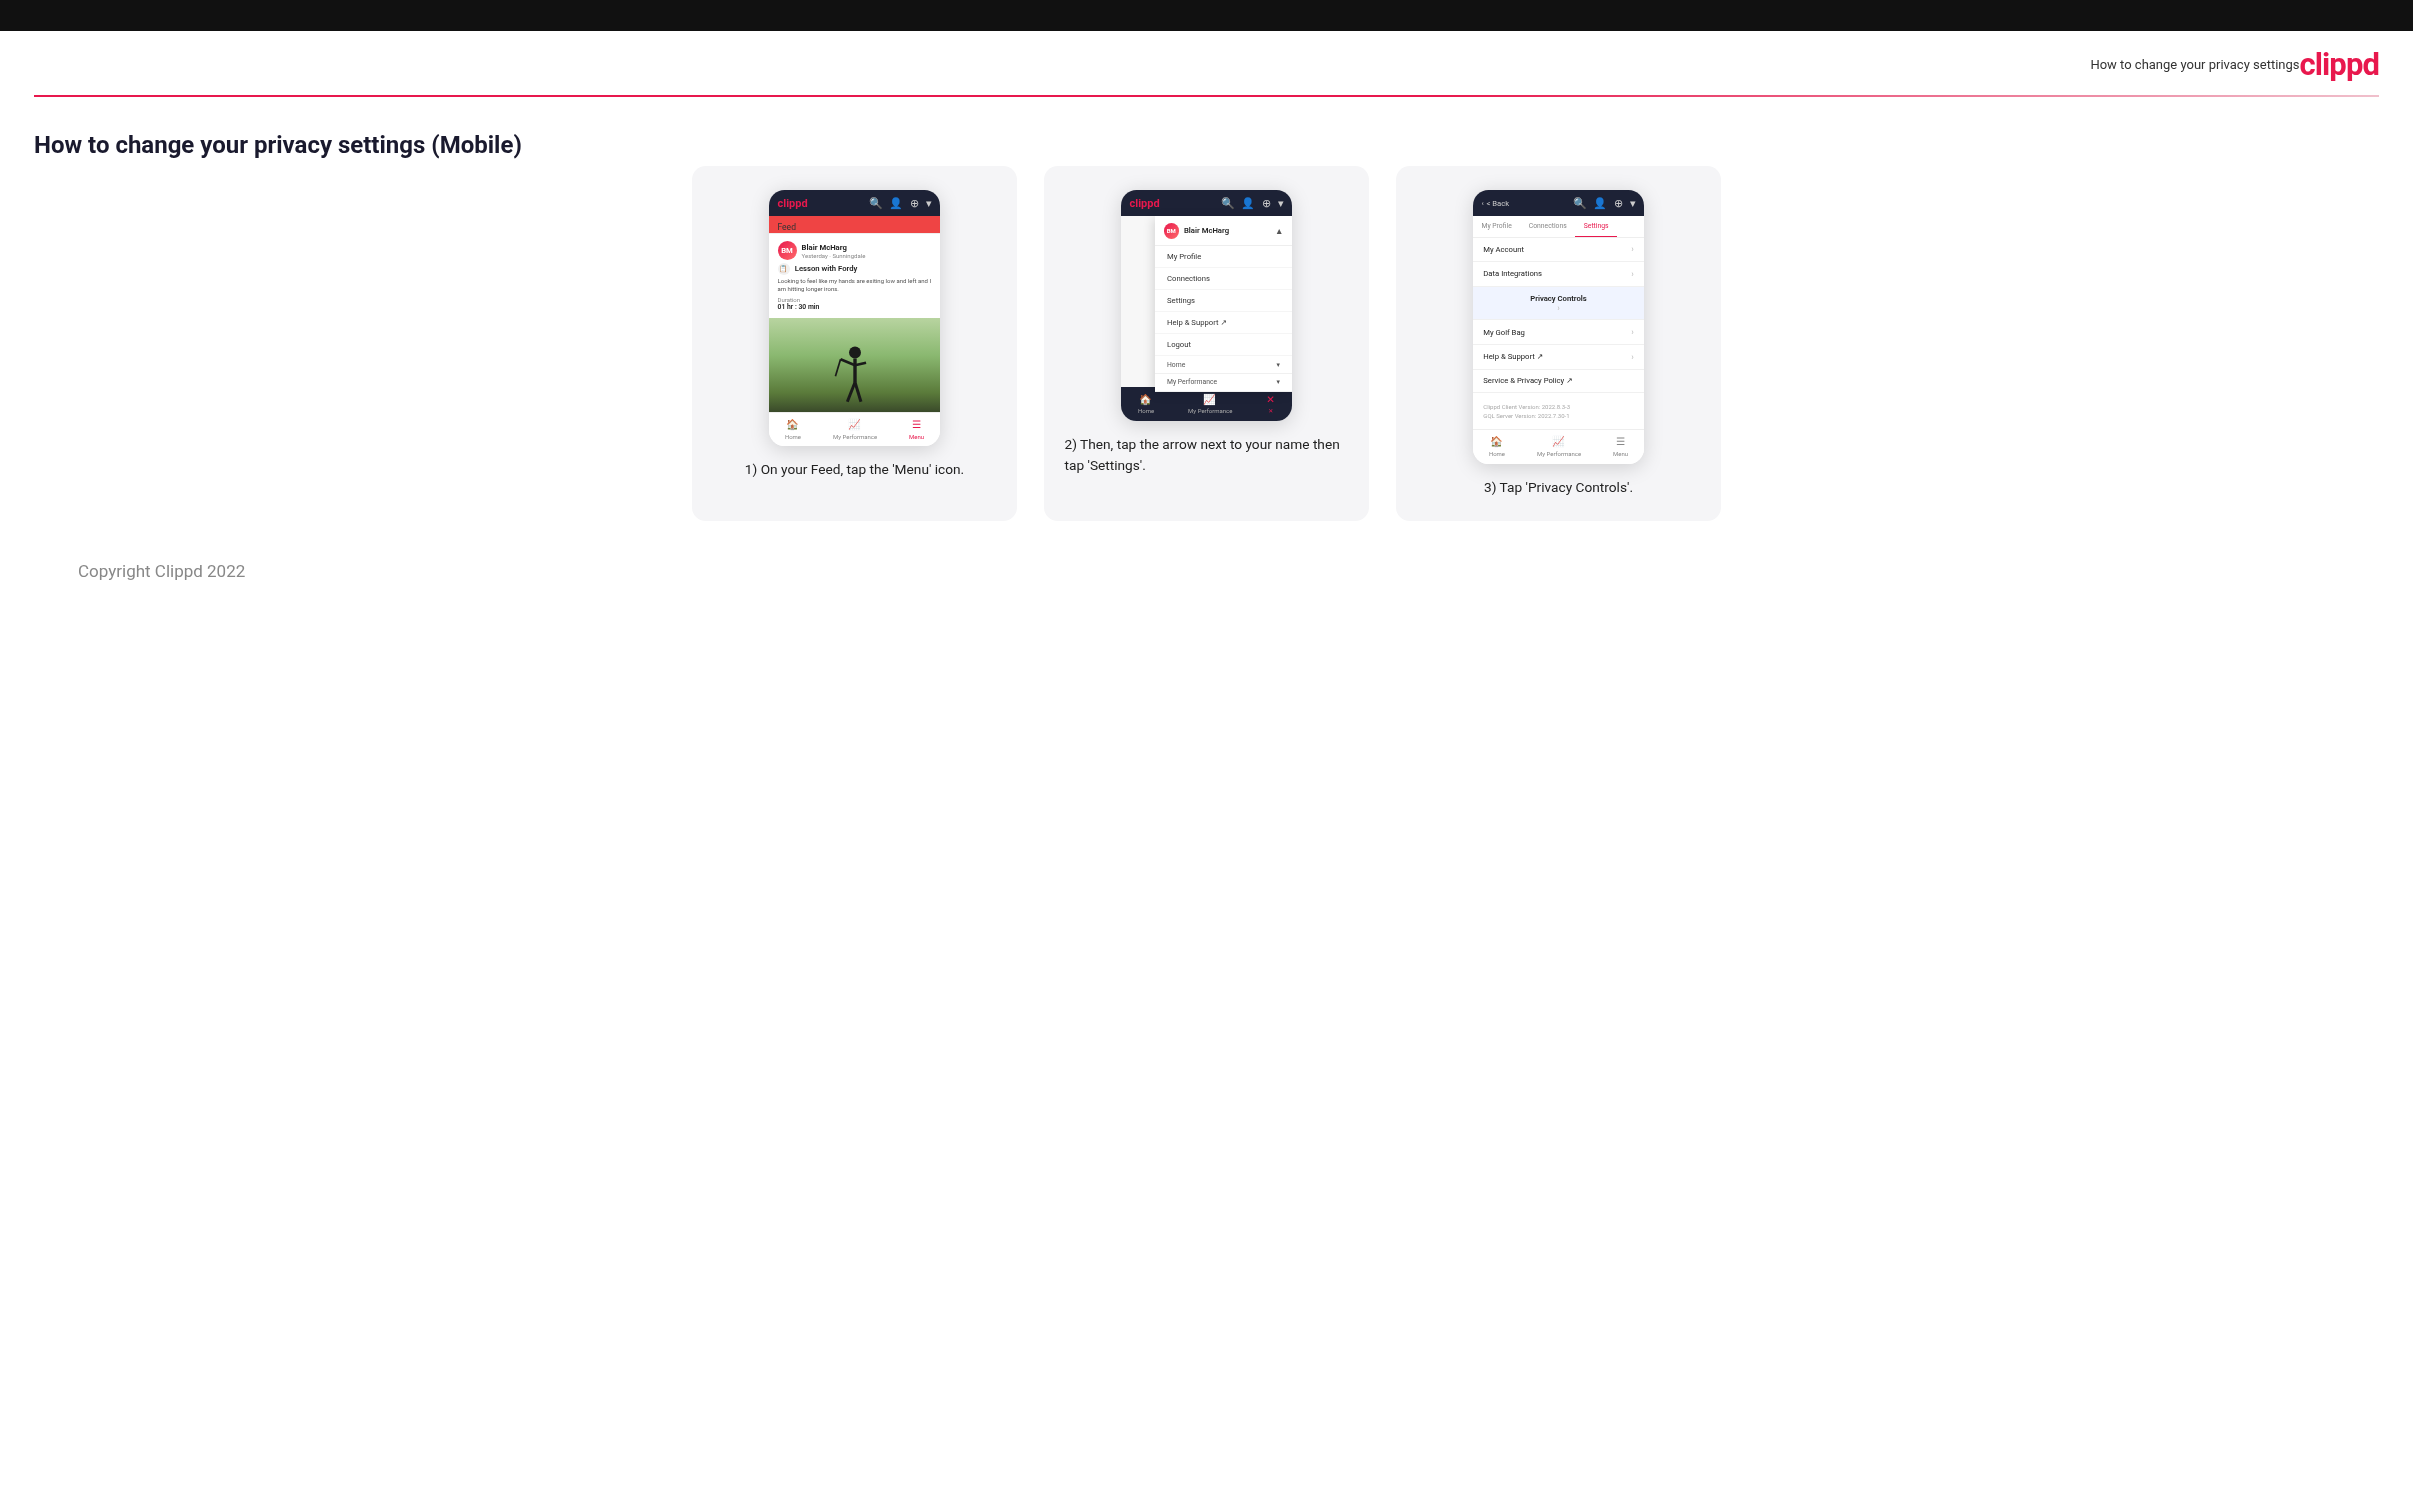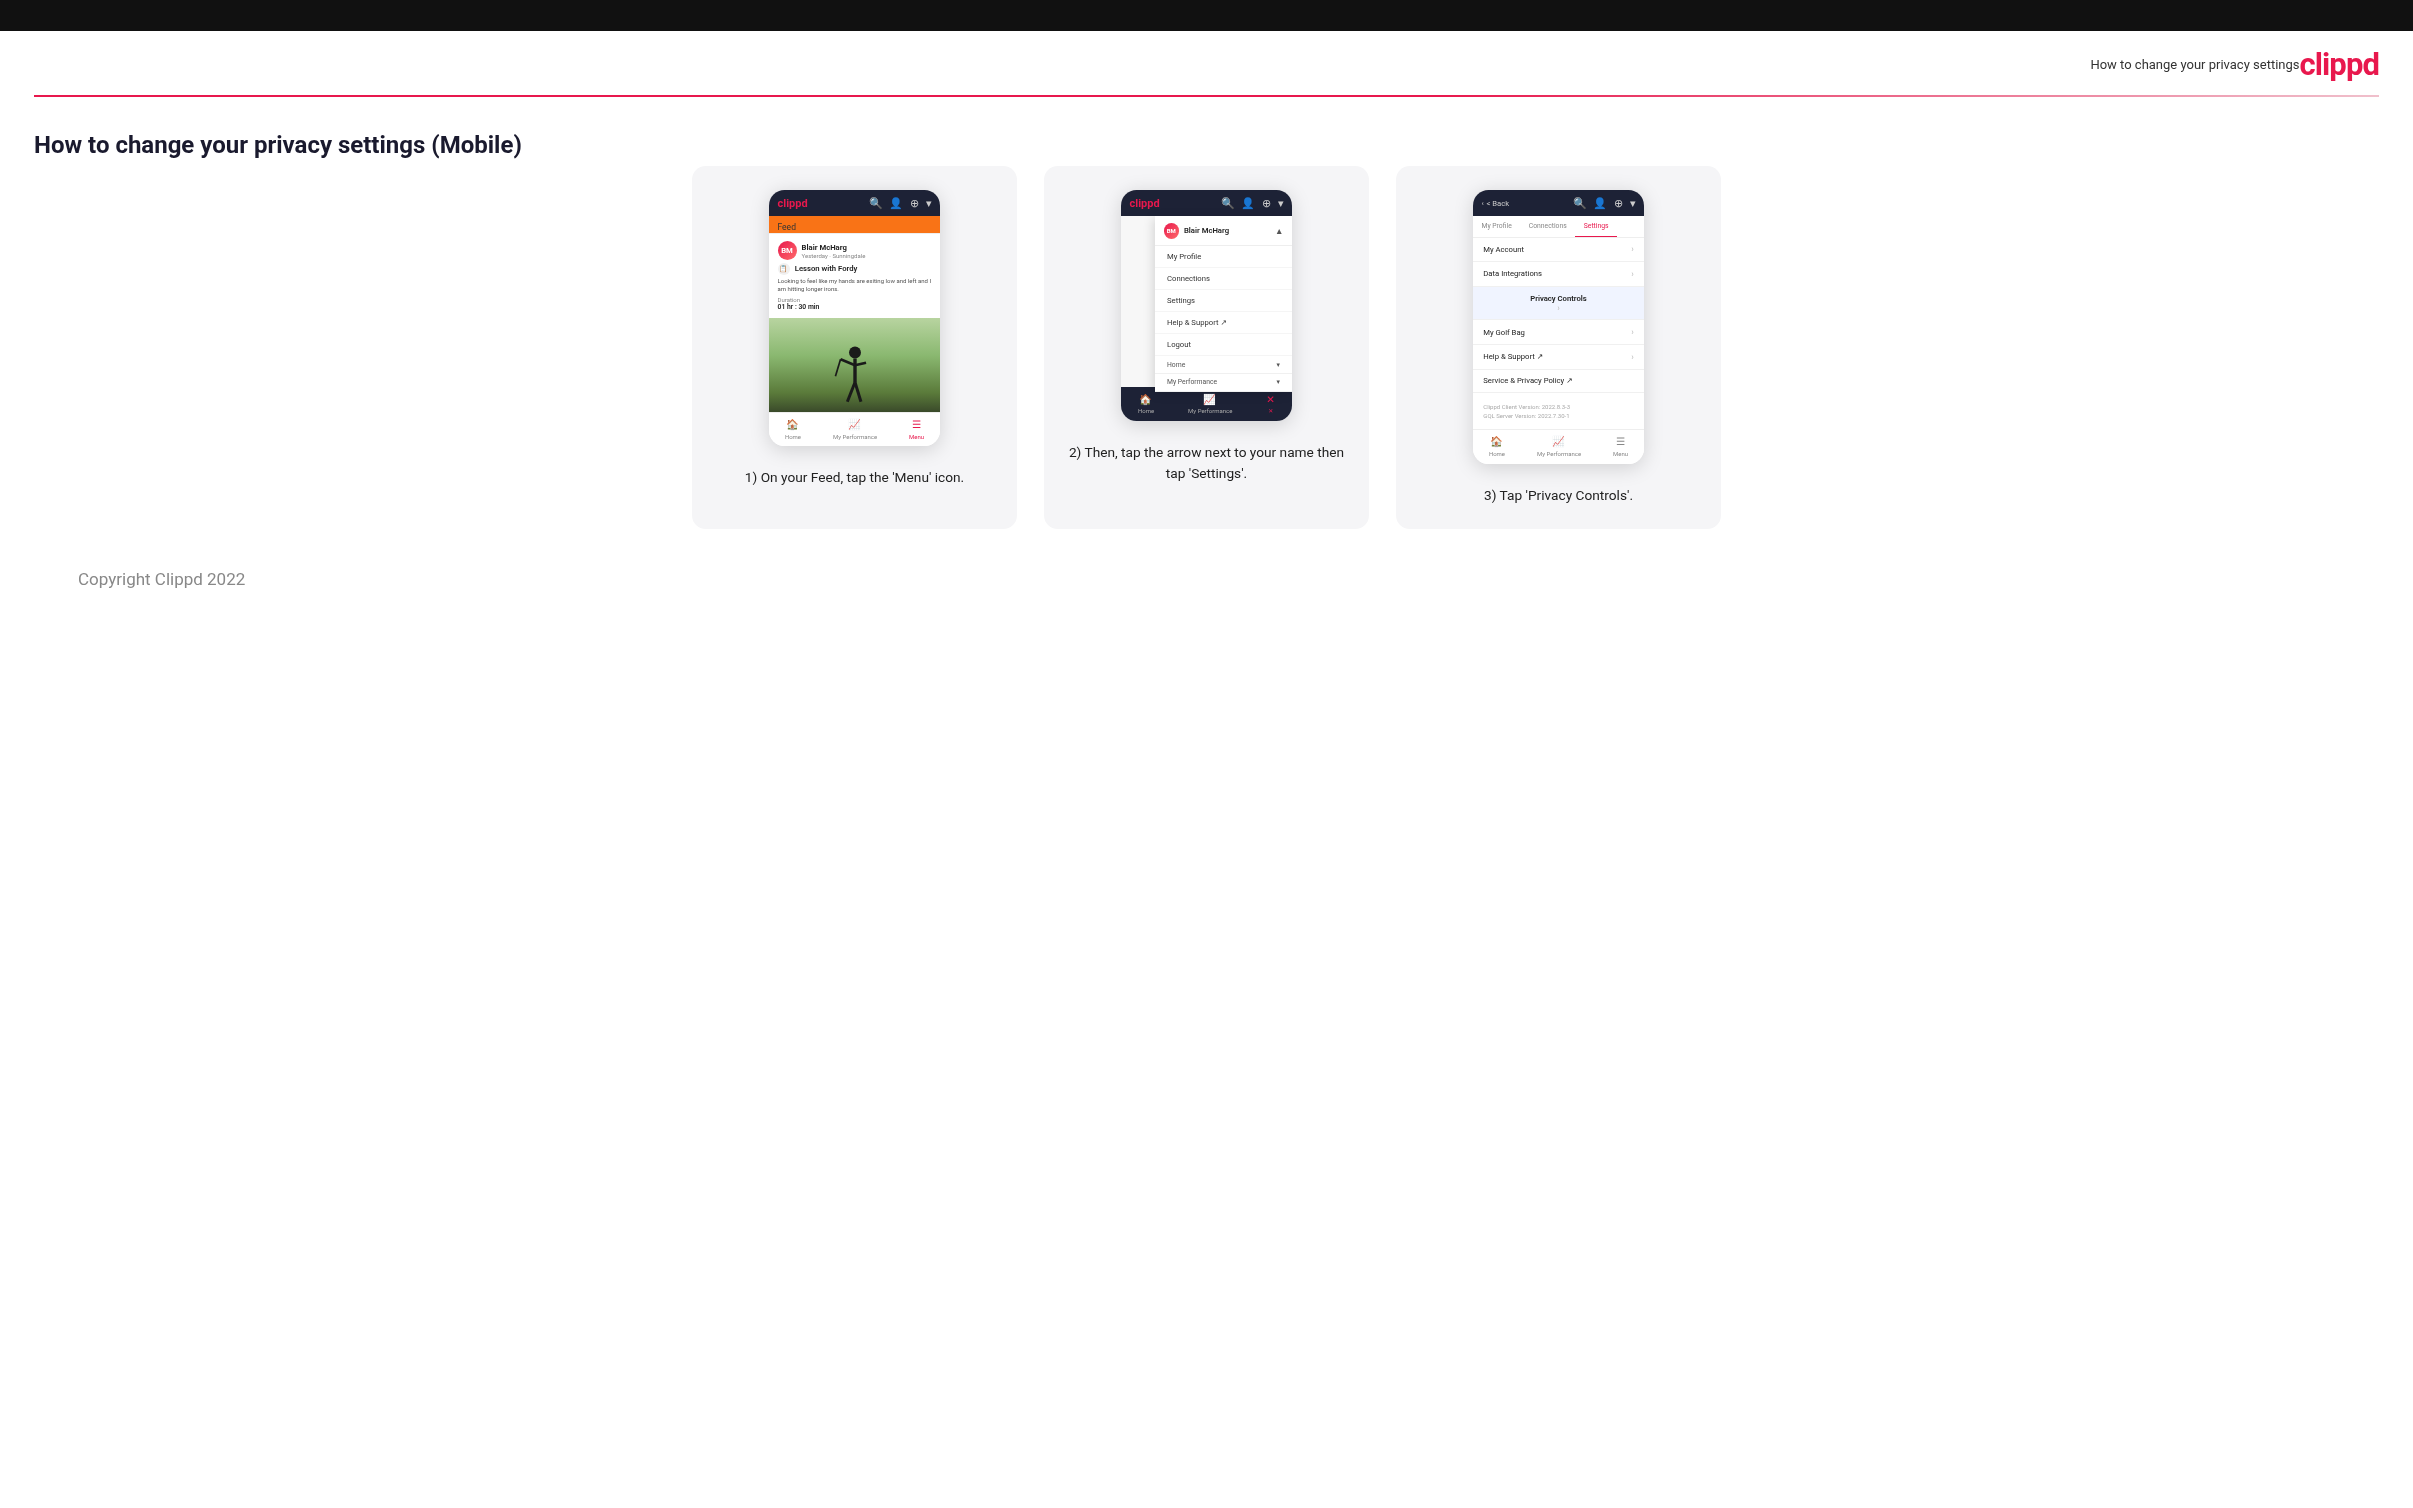--- a/index.html
+++ b/index.html
@@ -72,22 +72,22 @@
       flex: 1;
       max-width: 325px;
       display: flex;
       flex-direction: column;
       align-items: center;
     }
 
     .step-caption {
       font-size: 13.7px;
       color: #222;
-      text-align: center;
-      margin-top: 21px;
+      text-align: left;
+      margin-top: 13px;
       line-height: 1.5;
     }
 
     
     .phone-mockup {
       width: 171px;
       border-radius: 15.4px;
       overflow: hidden;
       box-shadow: 0 3.4px 20.5px rgba(0,0,0,0.15);
       background: #fff;
@@ -112,21 +112,21 @@
       gap: 6.8px;
       align-items: center;
     }
     .phone-nav-icon {
       color: #ccc;
       font-size: 11px;
     }
 
     
     .phone-feed-tab {
-      background: #f97316;
+      background: #ef4444;
       padding: 5.1px 8.5px 1.7px 8.5px;
       font-size: 8.5px;
       color: #333;
       border-bottom: 0.9px solid #eee;
     }
 
     .phone-post {
       background: #fff;
       padding: 6.8px 8.5px;
     }

